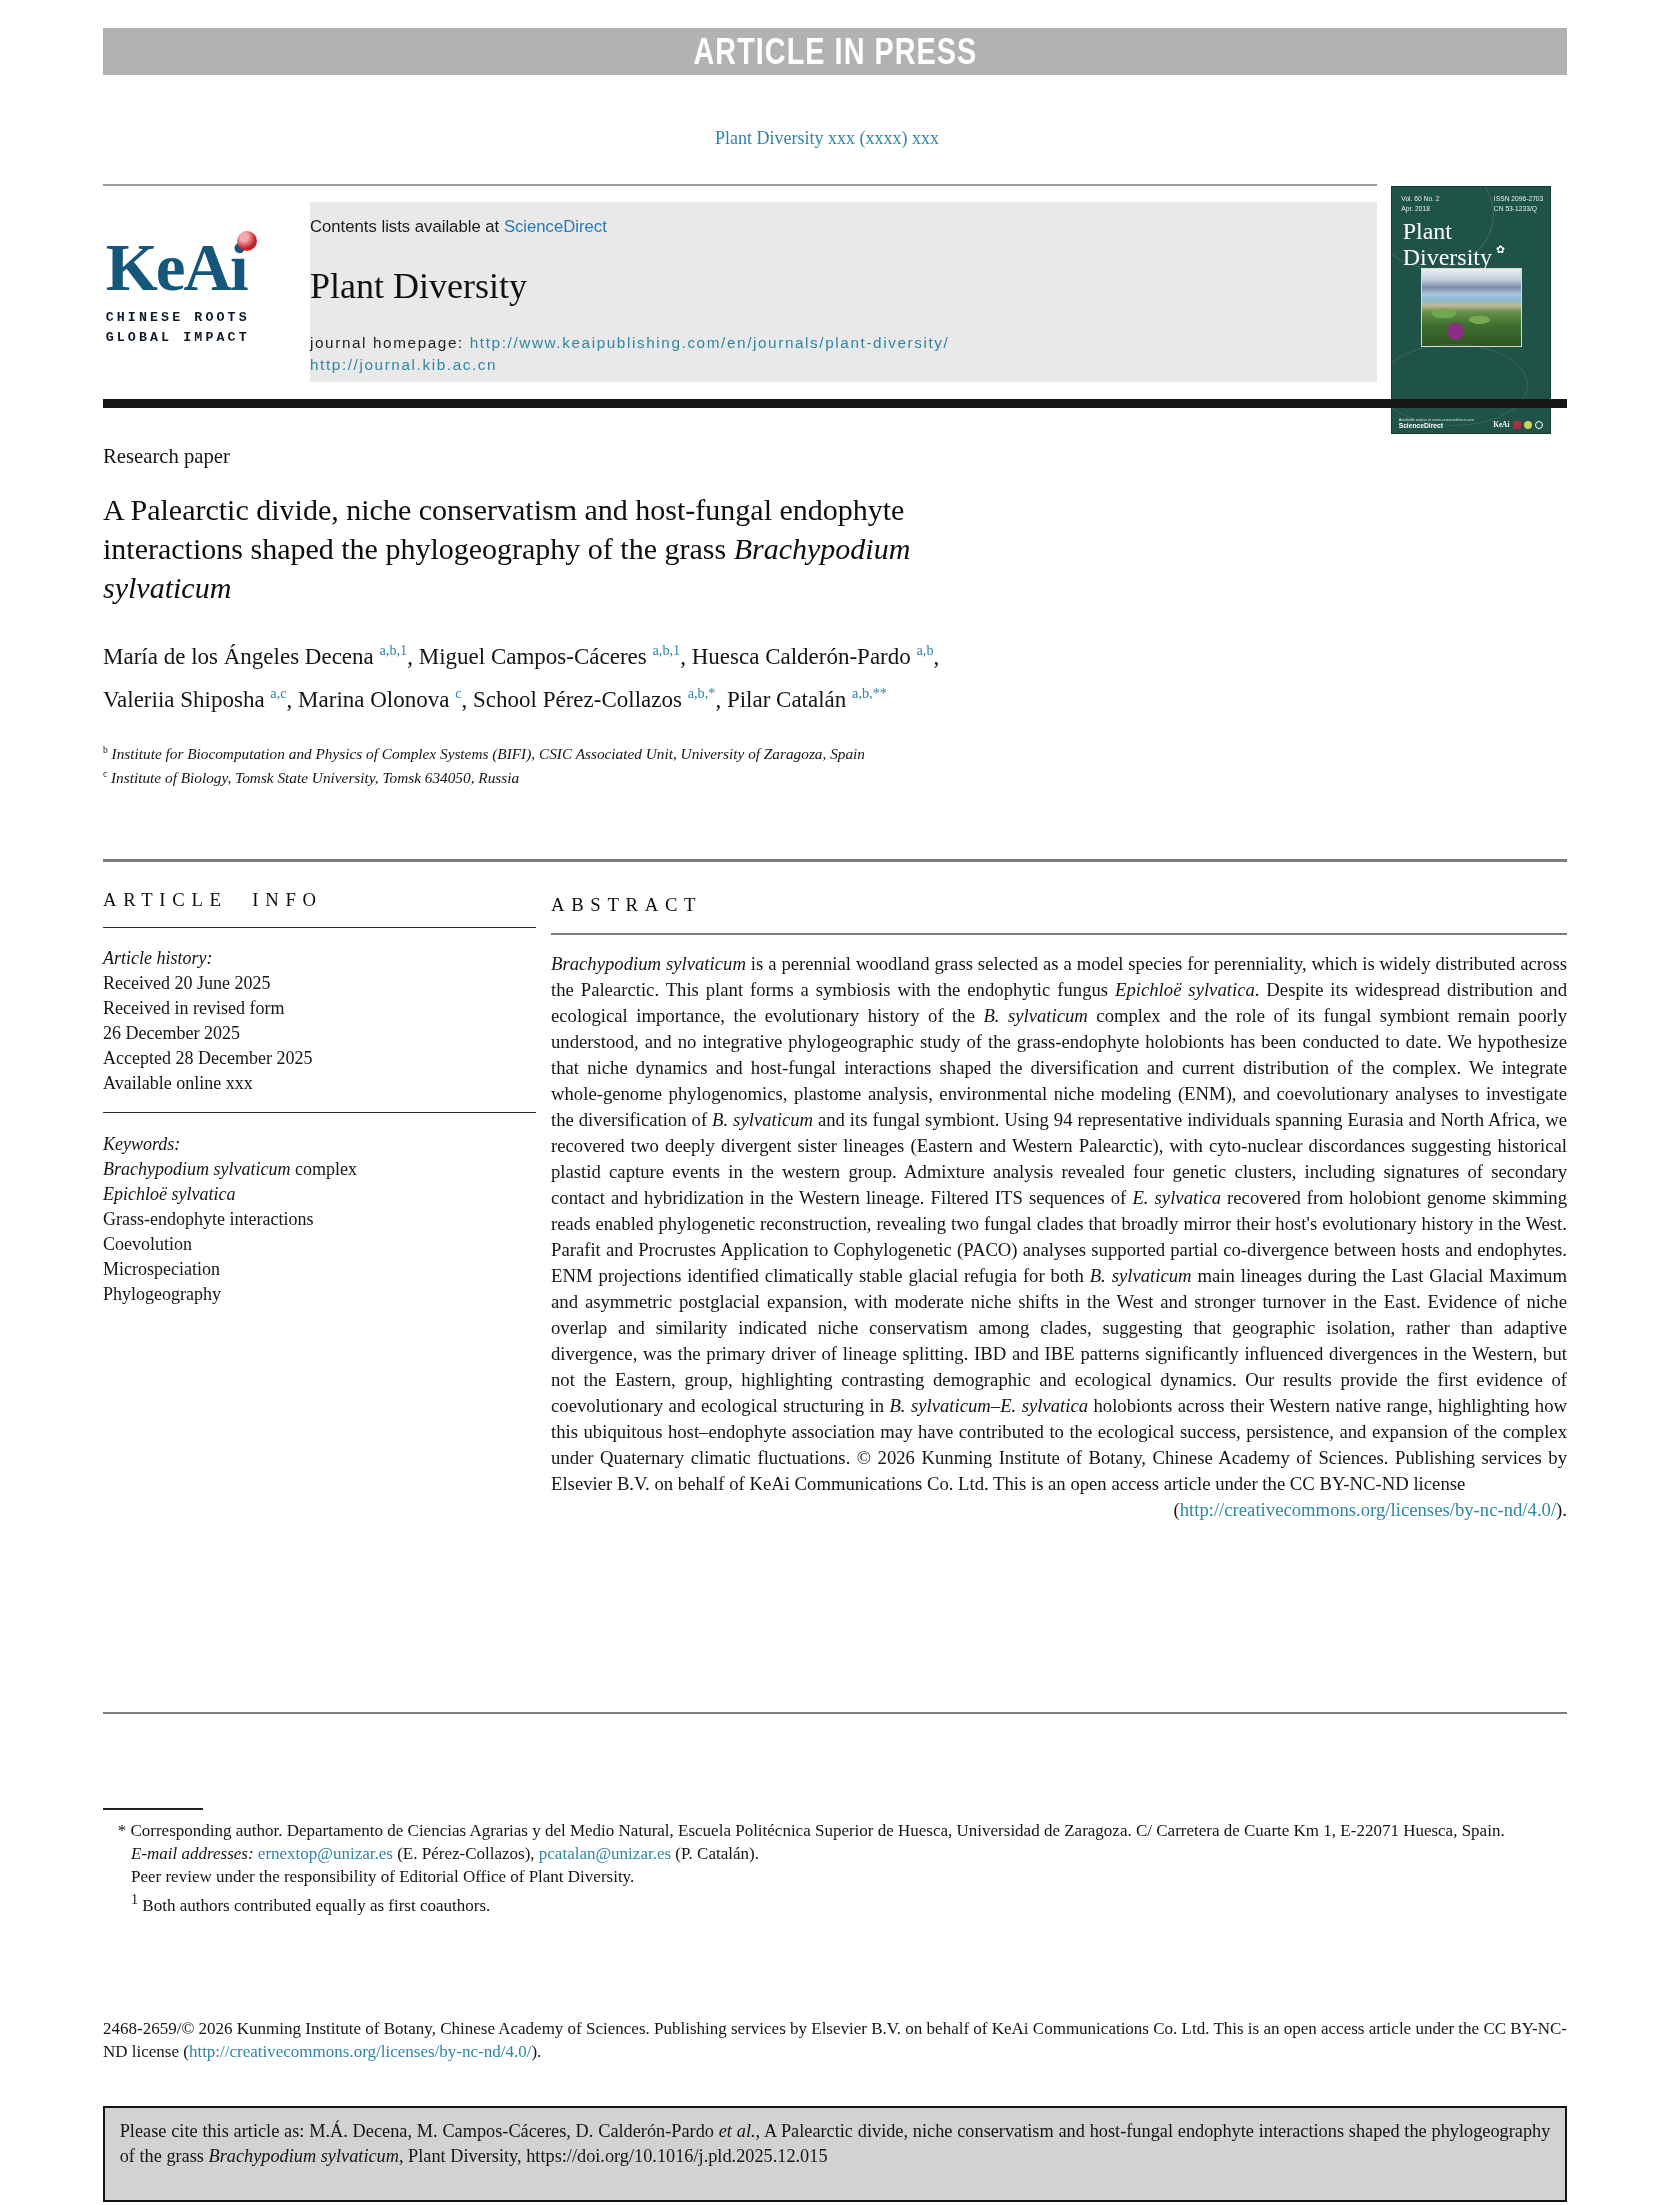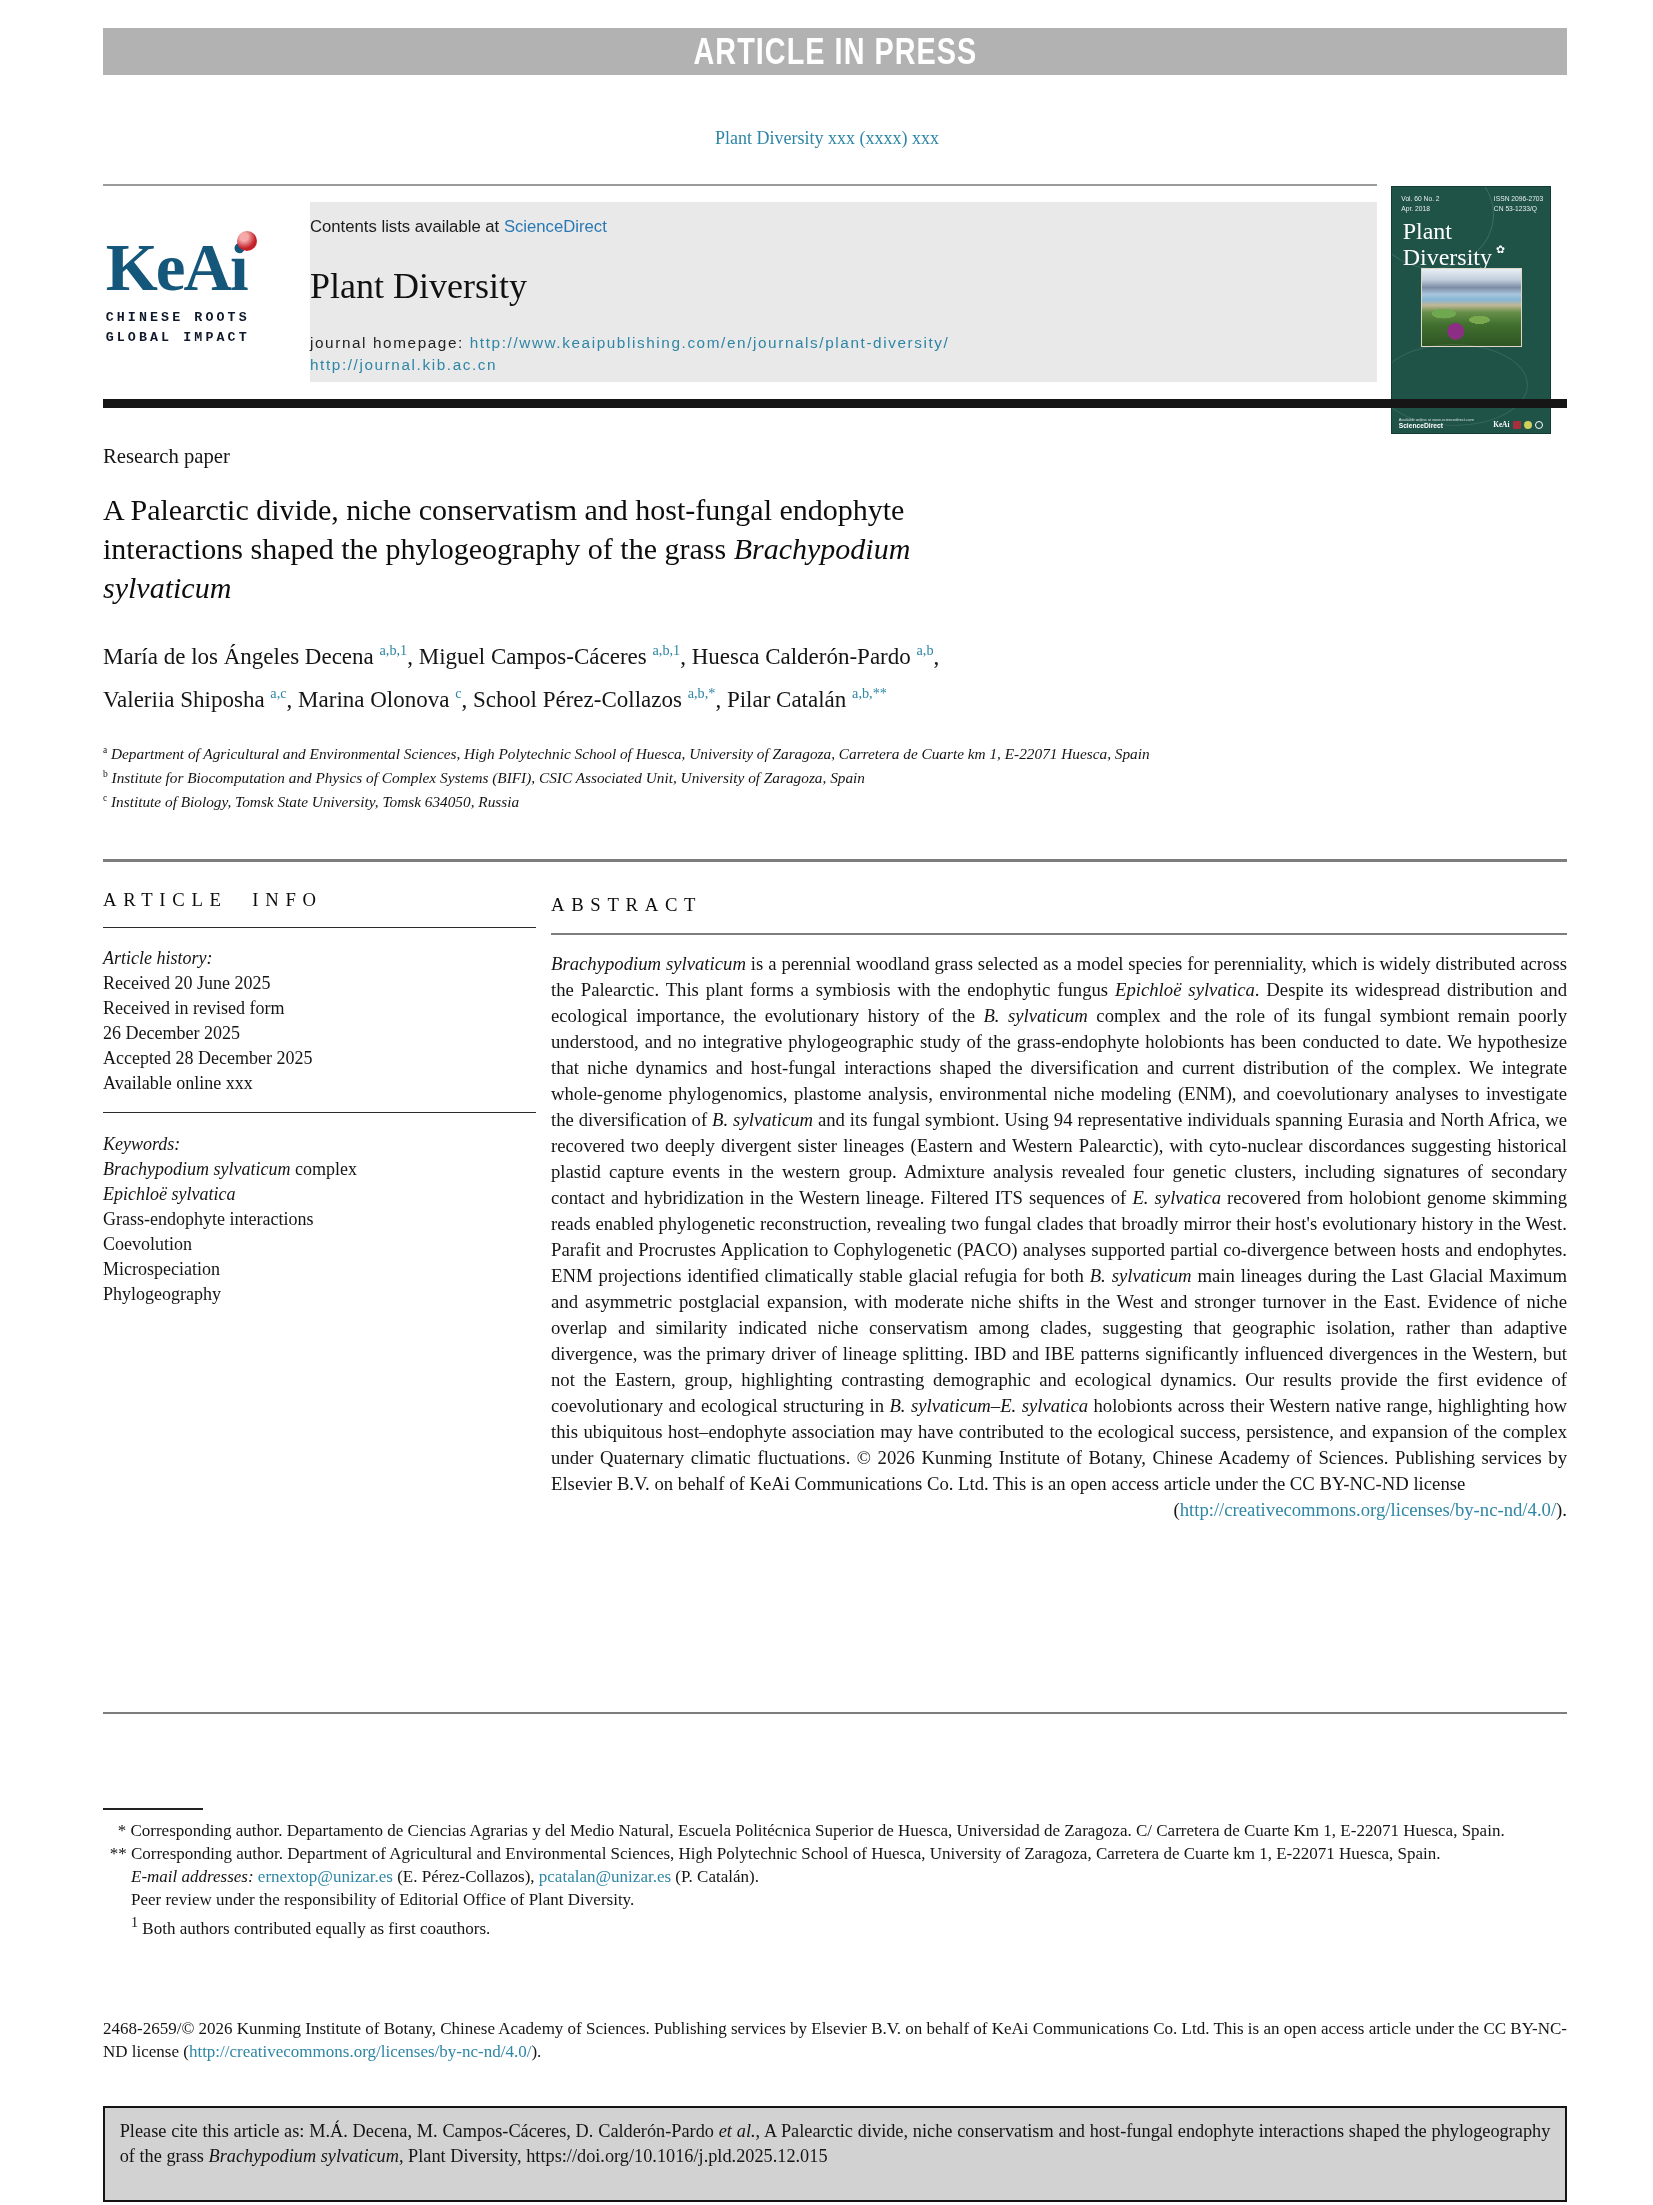--- a/index.html
+++ b/index.html
@@ -179,21 +179,20 @@
     <div><span>interactions shaped the phylogeography of the grass </span><span class="it">Brachypodium</span></div>
     <div><span class="it">sylvaticum</span></div>
   </div>
 
   <div class="authors">
     <div><span>María de los Ángeles Decena </span><sup class="lnk">a,b,1</sup><span>, Miguel Campos-Cáceres </span><sup class="lnk">a,b,1</sup><span>, Huesca Calderón-Pardo </span><sup class="lnk">a,b</sup><span>,</span></div>
     <div><span>Valeriia Shiposha </span><sup class="lnk">a,c</sup><span>, Marina Olonova </span><sup class="lnk">c</sup><span>, School Pérez-Collazos </span><sup class="lnk">a,b,*</sup><span>, Pilar Catalán </span><sup class="lnk">a,b,**</sup></div>
   </div>
 
   <div class="affils">
-    <div><sup>a</sup><span class="it"> Department of Agricultural and Environmental Sciences, High Polytechnic School of Huesca, University of Zaragoza, Carretera de Cuarte km 1, E-22071 Huesca, Spain</span></div>
     <div><sup>b</sup><span class="it"> Institute for Biocomputation and Physics of Complex Systems (BIFI), CSIC Associated Unit, University of Zaragoza, Spain</span></div>
     <div><sup>c</sup><span class="it"> Institute of Biology, Tomsk State University, Tomsk 634050, Russia</span></div>
   </div>
 
   <div class="cols">
     <div class="rule-top"></div>
 
     <div class="col-left">
       <div class="sec-head">ARTICLE INFO</div>
       <div class="thin-rule"></div>
@@ -223,21 +222,20 @@
       <div class="abstract"><span class="it">Brachypodium sylvaticum</span><span> is a perennial woodland grass selected as a model species for perenniality, which is widely distributed across the Palearctic. This plant forms a symbiosis with the endophytic fungus </span><span class="it">Epichloë sylvatica</span><span>. Despite its widespread distribution and ecological importance, the evolutionary history of the </span><span class="it">B. sylvaticum</span><span> complex and the role of its fungal symbiont remain poorly understood, and no integrative phylogeographic study of the grass-endophyte holobionts has been conducted to date. We hypothesize that niche dynamics and host-fungal interactions shaped the diversification and current distribution of the complex. We integrate whole-genome phylogenomics, plastome analysis, environmental niche modeling (ENM), and coevolutionary analyses to investigate the diversification of </span><span class="it">B. sylvaticum</span><span> and its fungal symbiont. Using 94 representative individuals spanning Eurasia and North Africa, we recovered two deeply divergent sister lineages (Eastern and Western Palearctic), with cyto-nuclear discordances suggesting historical plastid capture events in the western group. Admixture analysis revealed four genetic clusters, including signatures of secondary contact and hybridization in the Western lineage. Filtered ITS sequences of </span><span class="it">E. sylvatica</span><span> recovered from holobiont genome skimming reads enabled phylogenetic reconstruction, revealing two fungal clades that broadly mirror their host's evolutionary history in the West. Parafit and Procrustes Application to Cophylogenetic (PACO) analyses supported partial co-divergence between hosts and endophytes. ENM projections identified climatically stable glacial refugia for both </span><span class="it">B. sylvaticum</span><span> main lineages during the Last Glacial Maximum and asymmetric postglacial expansion, with moderate niche shifts in the West and stronger turnover in the East. Evidence of niche overlap and similarity indicated niche conservatism among clades, suggesting that geographic isolation, rather than adaptive divergence, was the primary driver of lineage splitting. IBD and IBE patterns significantly influenced divergences in the Western, but not the Eastern, group, highlighting contrasting demographic and ecological dynamics. Our results provide the first evidence of coevolutionary and ecological structuring in </span><span class="it">B. sylvaticum–E. sylvatica</span><span> holobionts across their Western native range, highlighting how this ubiquitous host–endophyte association may have contributed to the ecological success, persistence, and expansion of the complex under Quaternary climatic fluctuations. © 2026 Kunming Institute of Botany, Chinese Academy of Sciences. Publishing services by Elsevier B.V. on behalf of KeAi Communications Co. Ltd. This is an open access article under the CC BY-NC-ND license </span></div>
       <div class="abstract-last"><span>(</span><span class="lnk">http://creativecommons.org/licenses/by-nc-nd/4.0/</span><span>).</span></div>
     </div>
 
     <div class="rule-bottom"></div>
   </div>
 
   <div class="footnotes">
     <div class="fn-rule"></div>
     <div class="fn-star"><span>* Corresponding author. Departamento de Ciencias Agrarias y del Medio Natural, Escuela Politécnica Superior de Huesca, Universidad de Zaragoza. C/ Carretera de Cuarte Km 1, E-22071 Huesca, Spain.</span></div>
-    <div class="fn-dstar"><span>** Corresponding author. Department of Agricultural and Environmental Sciences, High Polytechnic School of Huesca, University of Zaragoza, Carretera de Cuarte km 1, E-22071 Huesca, Spain.</span></div>
     <div class="fn-ind"><span class="it">E-mail addresses: </span><span class="lnk">ernextop@unizar.es</span><span> (E. Pérez-Collazos), </span><span class="lnk">pcatalan@unizar.es</span><span> (P. Catalán).</span></div>
     <div class="fn-ind"><span>Peer review under the responsibility of Editorial Office of Plant Diversity.</span></div>
     <div class="fn-ind"><sup>1</sup><span> Both authors contributed equally as first coauthors.</span></div>
   </div>
 
   <div class="doiblock">
     <div><span>2468-2659/© 2026 Kunming Institute of Botany, Chinese Academy of Sciences. Publishing services by Elsevier B.V. on behalf of KeAi Communications Co. Ltd. This is an open access article under the CC BY-NC-ND license (</span><span class="lnk">http://creativecommons.org/licenses/by-nc-nd/4.0/</span><span>).</span></div>
   </div>
 
   <div class="citebox"><span>Please cite this article as: M.Á. Decena, M. Campos-Cáceres, D. Calderón-Pardo </span><span class="it">et al.</span><span>, A Palearctic divide, niche conservatism and host-fungal endophyte interactions shaped the phylogeography of the grass </span><span class="it">Brachypodium sylvaticum</span><span>, Plant Diversity, https://doi.org/10.1016/j.pld.2025.12.015</span></div>

